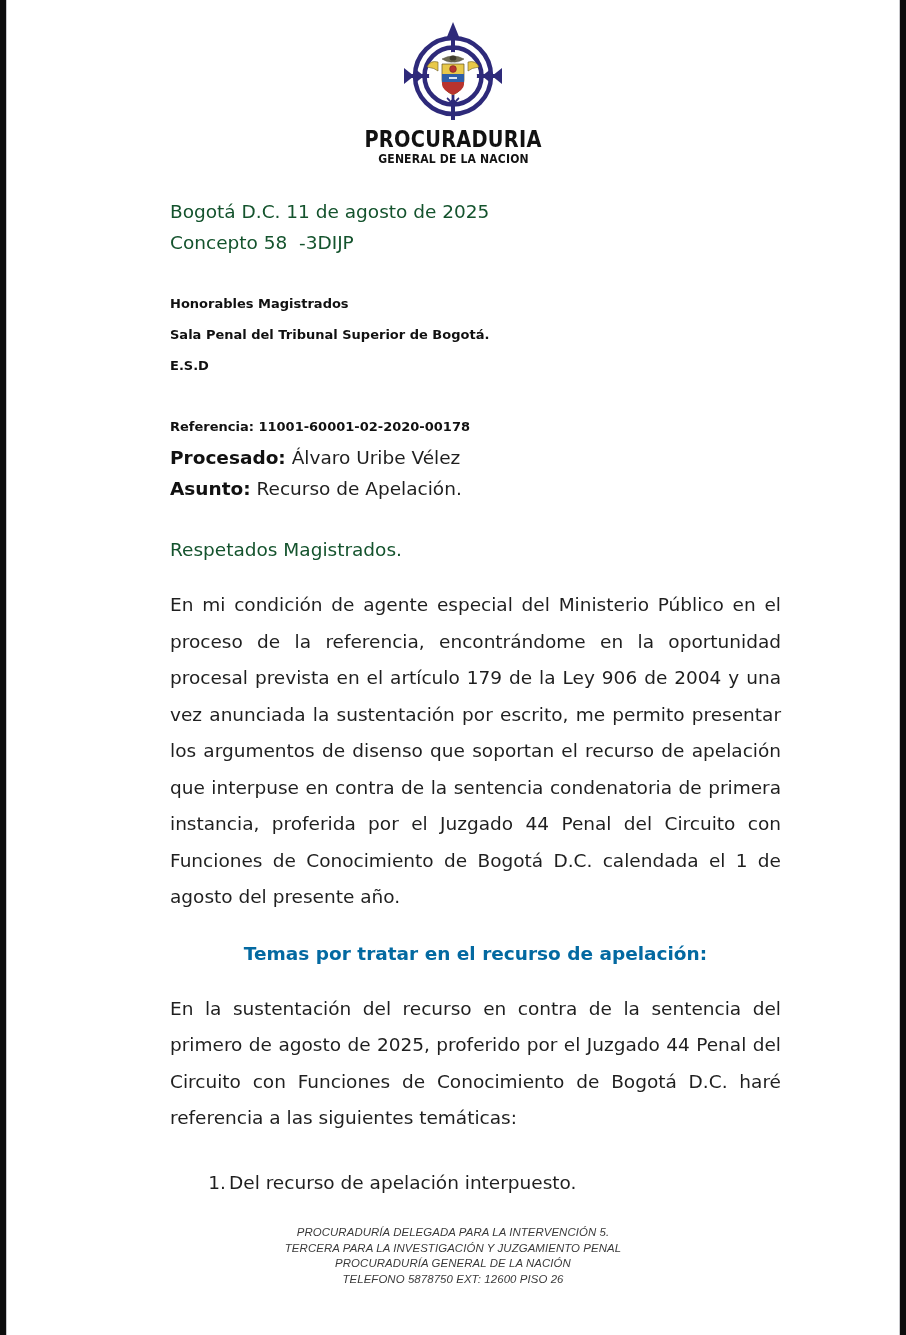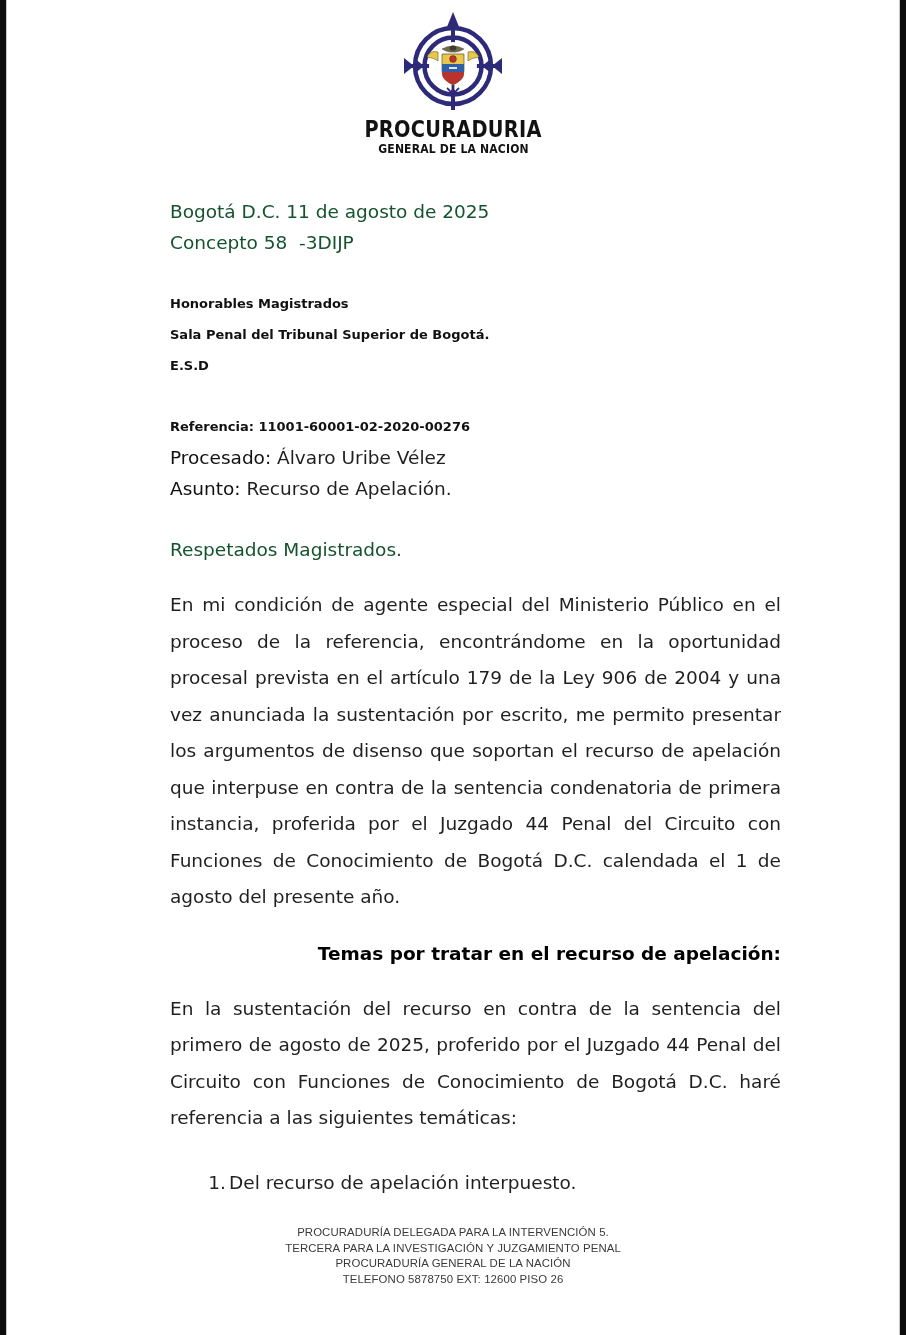--- a/index.html
+++ b/index.html
@@ -45,21 +45,21 @@
     top: 0;
     width: 892px;
     height: 1335px;
     background: #ffffff;
     box-sizing: border-box;
   }
 
   
   .logo-block {
     width: 100%;
-    padding-top: 12px;
+    padding-top: 22px;
     display: flex;
     flex-direction: column;
     align-items: center;
   }
   .logo-mark {
     width: 126px;
     height: 104px;
     display: block;
   }
   .logo-word {
@@ -106,41 +106,41 @@
     color: #111111;
     white-space: pre;
   }
 
   .line-mixed {
     font-size: 18.5px;
     line-height: 31px;
     color: #1f1f1f;
   }
   .line-mixed b {
-    font-weight: normal;
+    font-weight: bold;
     color: #111111;
     text-align: right;
   }
 
   .para {
     font-size: 18.5px;
     line-height: 36.5px;
     color: #1f1f1f;
     text-align: justify;
     text-justify: inter-word;
     margin: 0;
     hyphens: none;
   }
 
   .heading-center {
     font-size: 18.5px;
     line-height: 31px;
     font-weight: bold;
-    color: #000000;
-    text-align: right;
+    color: #0369a1;
+    text-align: center;
   }
 
   .numbered-list {
     margin: 0;
     padding: 0;
     list-style: none;
   }
   .numbered-item {
     font-size: 18.5px;
     line-height: 31px;
@@ -162,20 +162,21 @@
     right: 0;
     top: 1225px;
     text-align: center;
   }
   .footer-line {
     font-family: "Liberation Sans", "DejaVu Sans", sans-serif;
     font-size: 11.4px;
     line-height: 15.6px;
     color: #3a3a3a;
     letter-spacing: 0.1px;
+    font-style: italic;
   }
 </style>
 </head>
 <body>
 
 <div class="edge-strip left"></div>
 <div class="edge-hair left"></div>
 <div class="edge-strip right"></div>
 <div class="edge-hair right"></div>
 
@@ -235,21 +236,21 @@
 
     <div>
       <div class="line-bold">Honorables Magistrados</div>
       <div class="line-bold">Sala Penal del Tribunal Superior de Bogotá.</div>
       <div class="line-bold">E.S.D</div>
     </div>
 
     <div class="block-gap-lg"></div>
 
     <div>
-      <div class="line-bold"><span>Referencia:</span> <span>11001-60001-02-2020-00276</span></div>
+      <div class="line-bold"><span>Referencia:</span> <span>11001-60001-02-2020-00178</span></div>
 
       <div class="line-mixed"><b>Procesado:</b> <span>Álvaro Uribe Vélez</span></div>
 
       <div class="line-mixed"><b>Asunto:</b> <span>Recurso de Apelación.</span></div>
     </div>
 
     <div class="block-gap-lg"></div>
 
     <div class="line-plain">Respetados Magistrados.</div>
 

